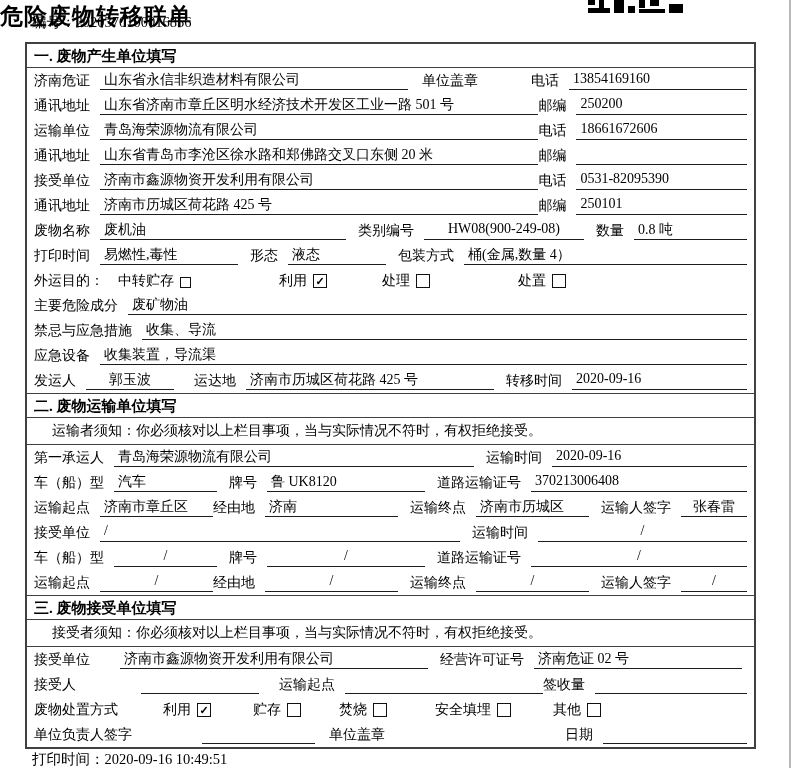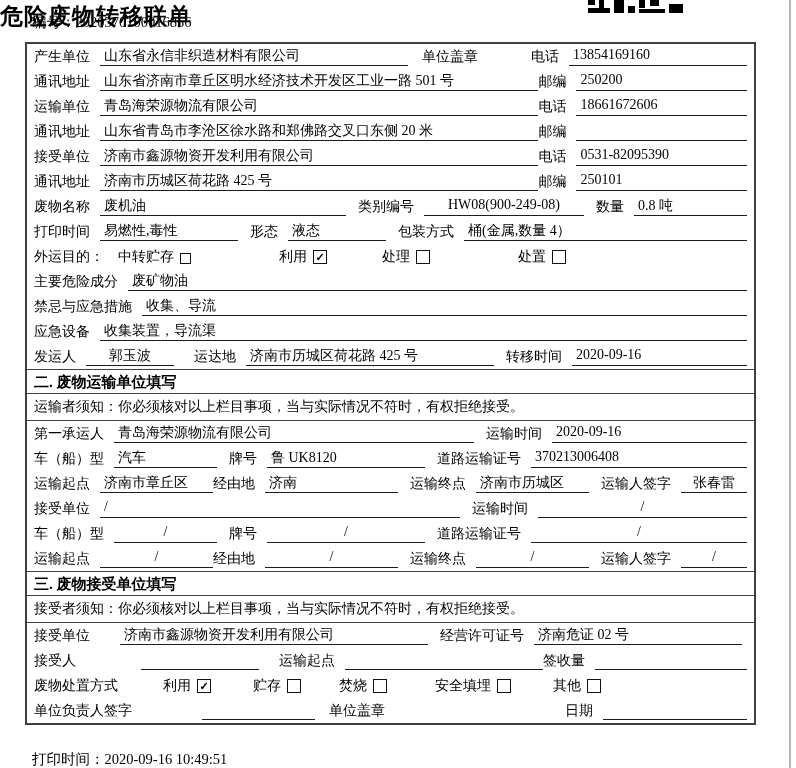--- a/index.html
+++ b/index.html
@@ -14,21 +14,21 @@
   .doc-number{position:absolute;left:32px;top:13px;font-size:14.5px;white-space:nowrap;}
   .doc-title{position:absolute;left:0;right:0;top:1px;margin:0;
     font-size:23px;font-weight:bold;letter-spacing:1px;}
   .qr{position:absolute;left:588px;top:0;}
   
   .form-box{position:absolute;left:25px;top:42px;width:731px;box-sizing:border-box;
     border:2px solid #404040;background:#fff;}
   .sec-title{font-weight:bold;font-size:15px;height:20px;line-height:20px;
     padding:2px 7px 1px;border-bottom:1.5px solid #404040;}
   .bt{border-top:1.5px solid #404040;}
-  .notice{height:26px;line-height:26px;padding:0 7px;border-bottom:1px solid #404040;}
+  .notice{height:26px;line-height:26px;padding:0 25px;border-bottom:1px solid #404040;}
   .row{display:flex;align-items:flex-end;height:25px;padding:0 7px 3px;box-sizing:border-box;}
   .lbl{white-space:nowrap;margin-right:10px;}
   .olbl{white-space:nowrap;margin-right:6px;text-align:right;}
   .val{border-bottom:1px solid #1c1c1c;padding:0 4px;white-space:nowrap;min-height:18px;}
   .f1{flex:1;}
   .ctr{text-align:center;}
   .mla{margin-left:auto;}
   .rval{width:170px;}
   .ml4{margin-left:4px;}  .ml8{}   .ml12{margin-left:12px;}
   .ml14{margin-left:14px;}.ml20{margin-left:20px;} .ml35{margin-left:35px;}
@@ -58,23 +58,24 @@
       <rect x="40" y="6" width="7" height="7" fill="#000"></rect>
       <rect x="51" y="0" width="6" height="8" fill="#000"></rect>
       <rect x="51" y="9" width="26" height="4" fill="#000"></rect>
       <rect x="62" y="0" width="9" height="6" fill="#000"></rect>
       <rect x="81" y="4" width="14" height="9" fill="#000"></rect>
     </svg>
   </div>
 
   <div class="form-box">
 
-
-    <div class="row">
-      <span class="lbl">产生单位</span>
+    <div class="sec-title">一. 废物产生单位填写</div>
+
+    <div class="row">
+      <span class="lbl">济南危证</span>
       <span class="val" style="width:300px">山东省永信非织造材料有限公司</span>
       <span class="lbl ml14">单位盖章</span>
       <span class="lbl mla">电话</span>
       <span class="val rval">13854169160</span>
     </div>
 
     <div class="row">
       <span class="lbl">通讯地址</span>
       <span class="val" style="width:450px">山东省济南市章丘区明水经济技术开发区工业一路 501 号</span>
       <span class="lbl mla">邮编</span>

